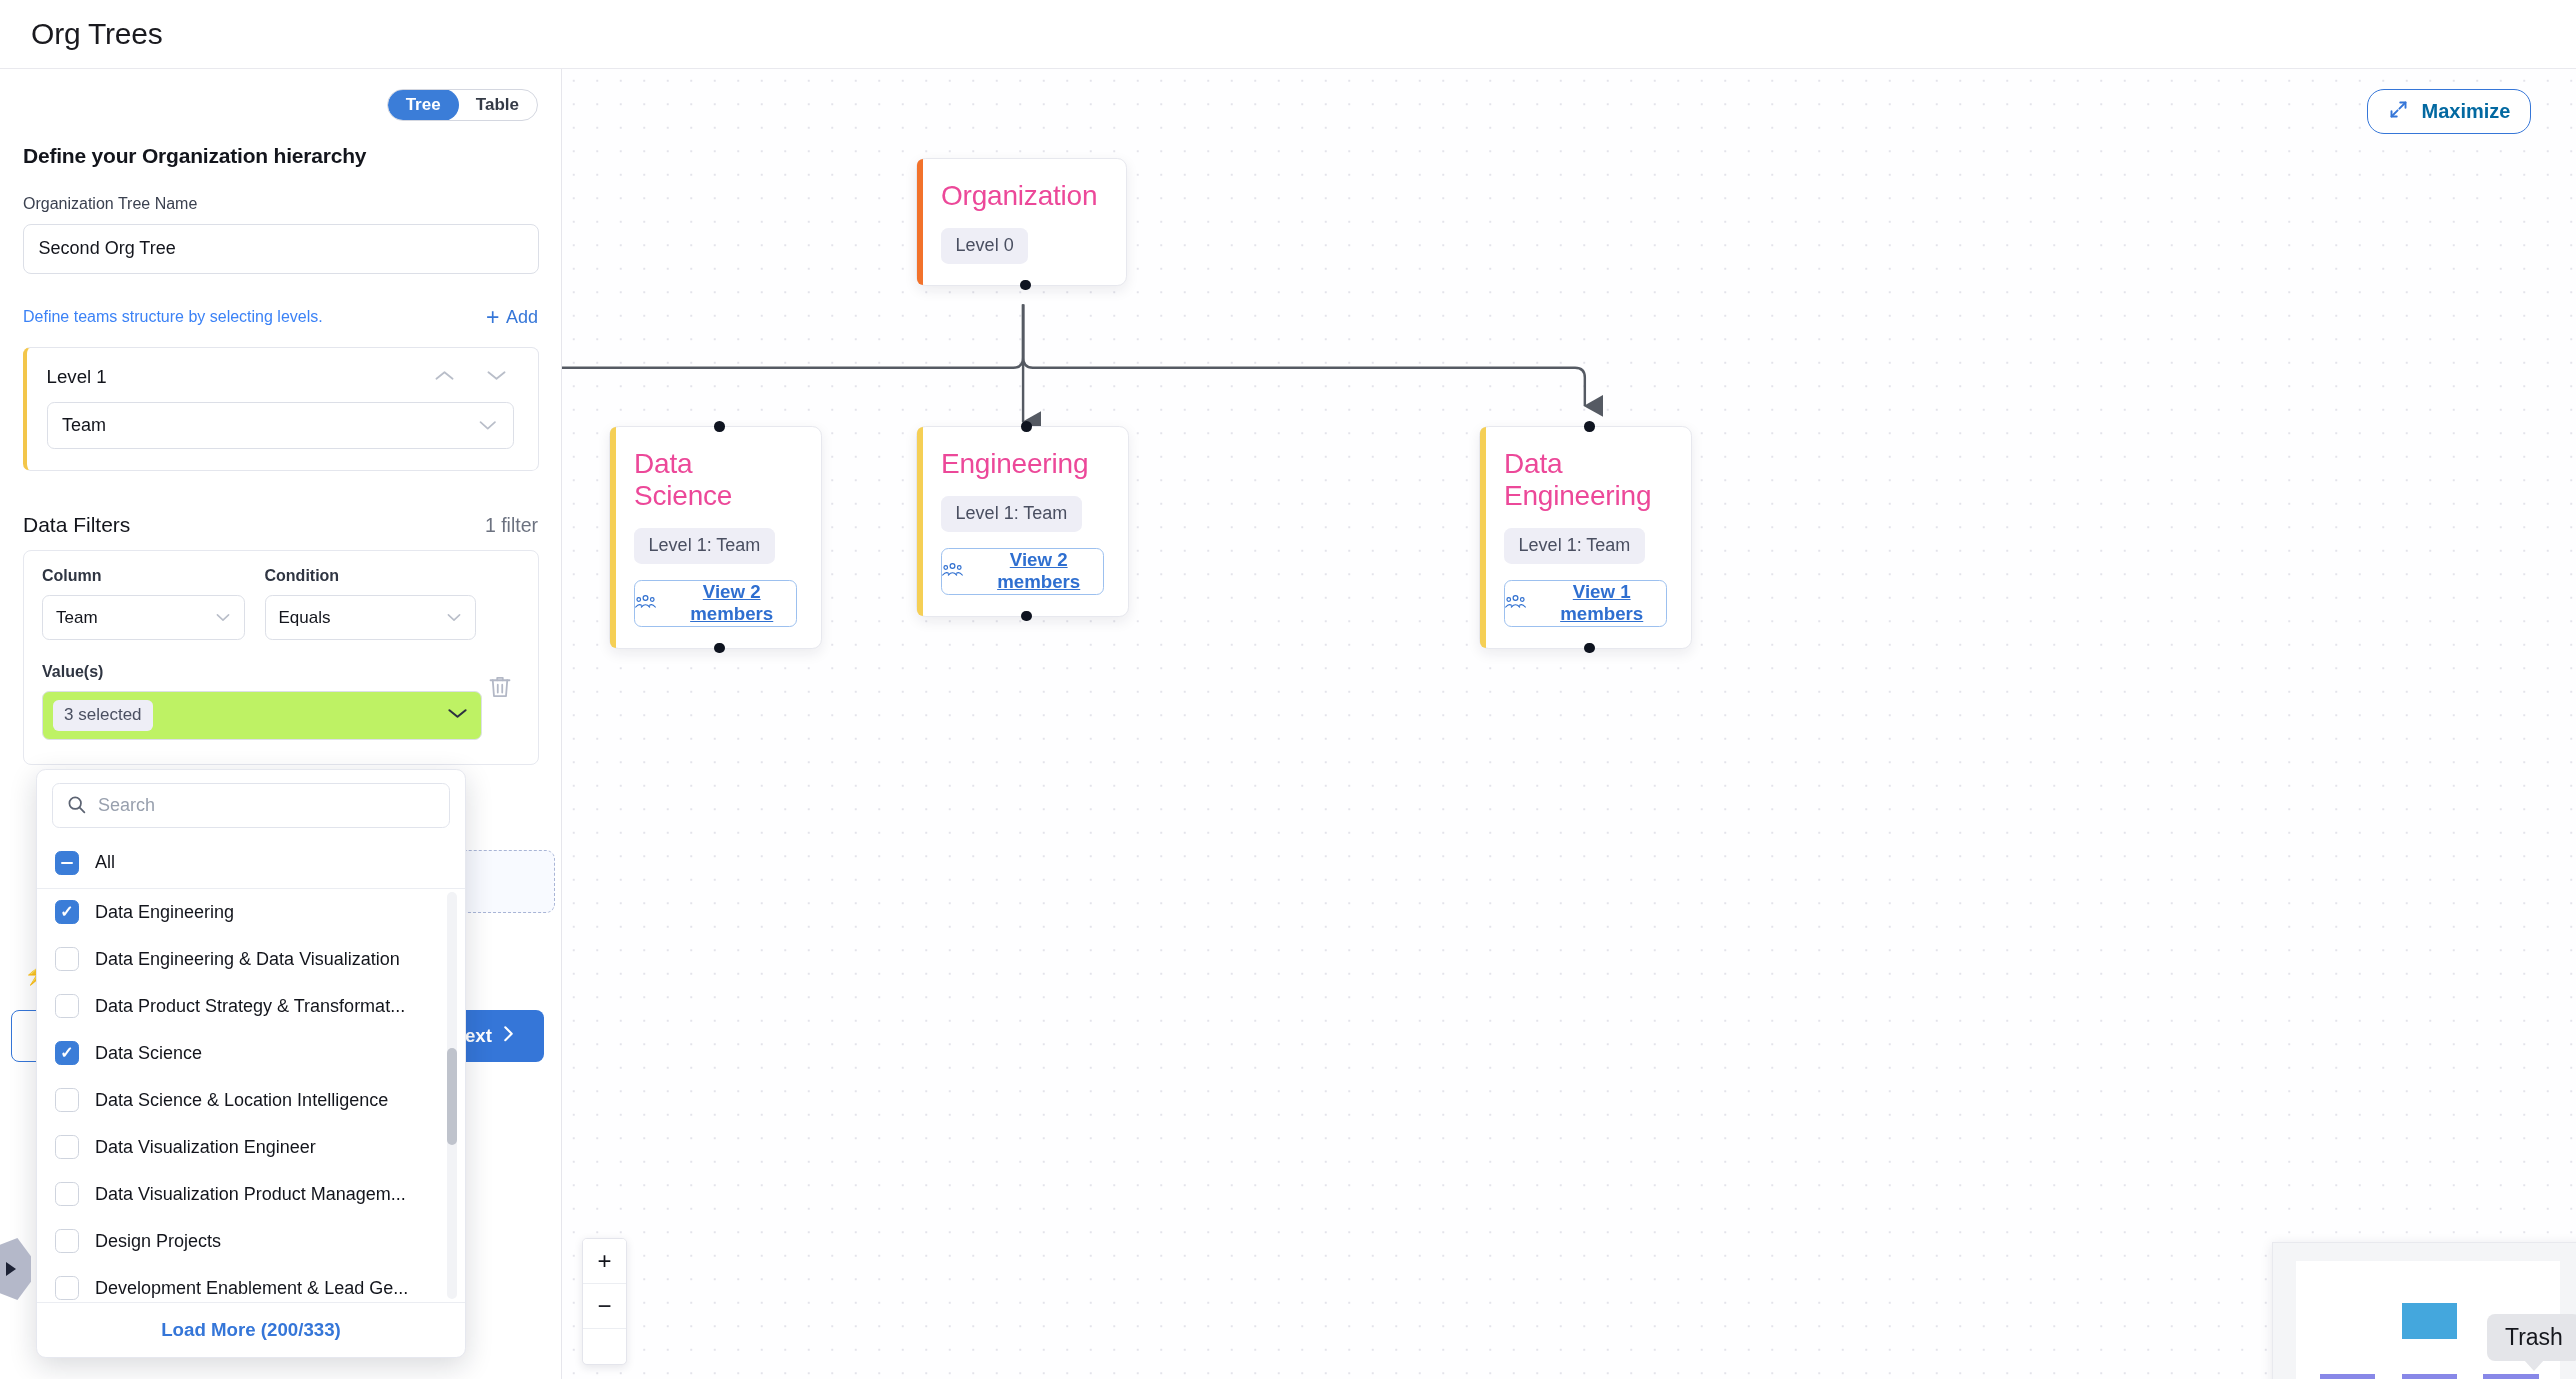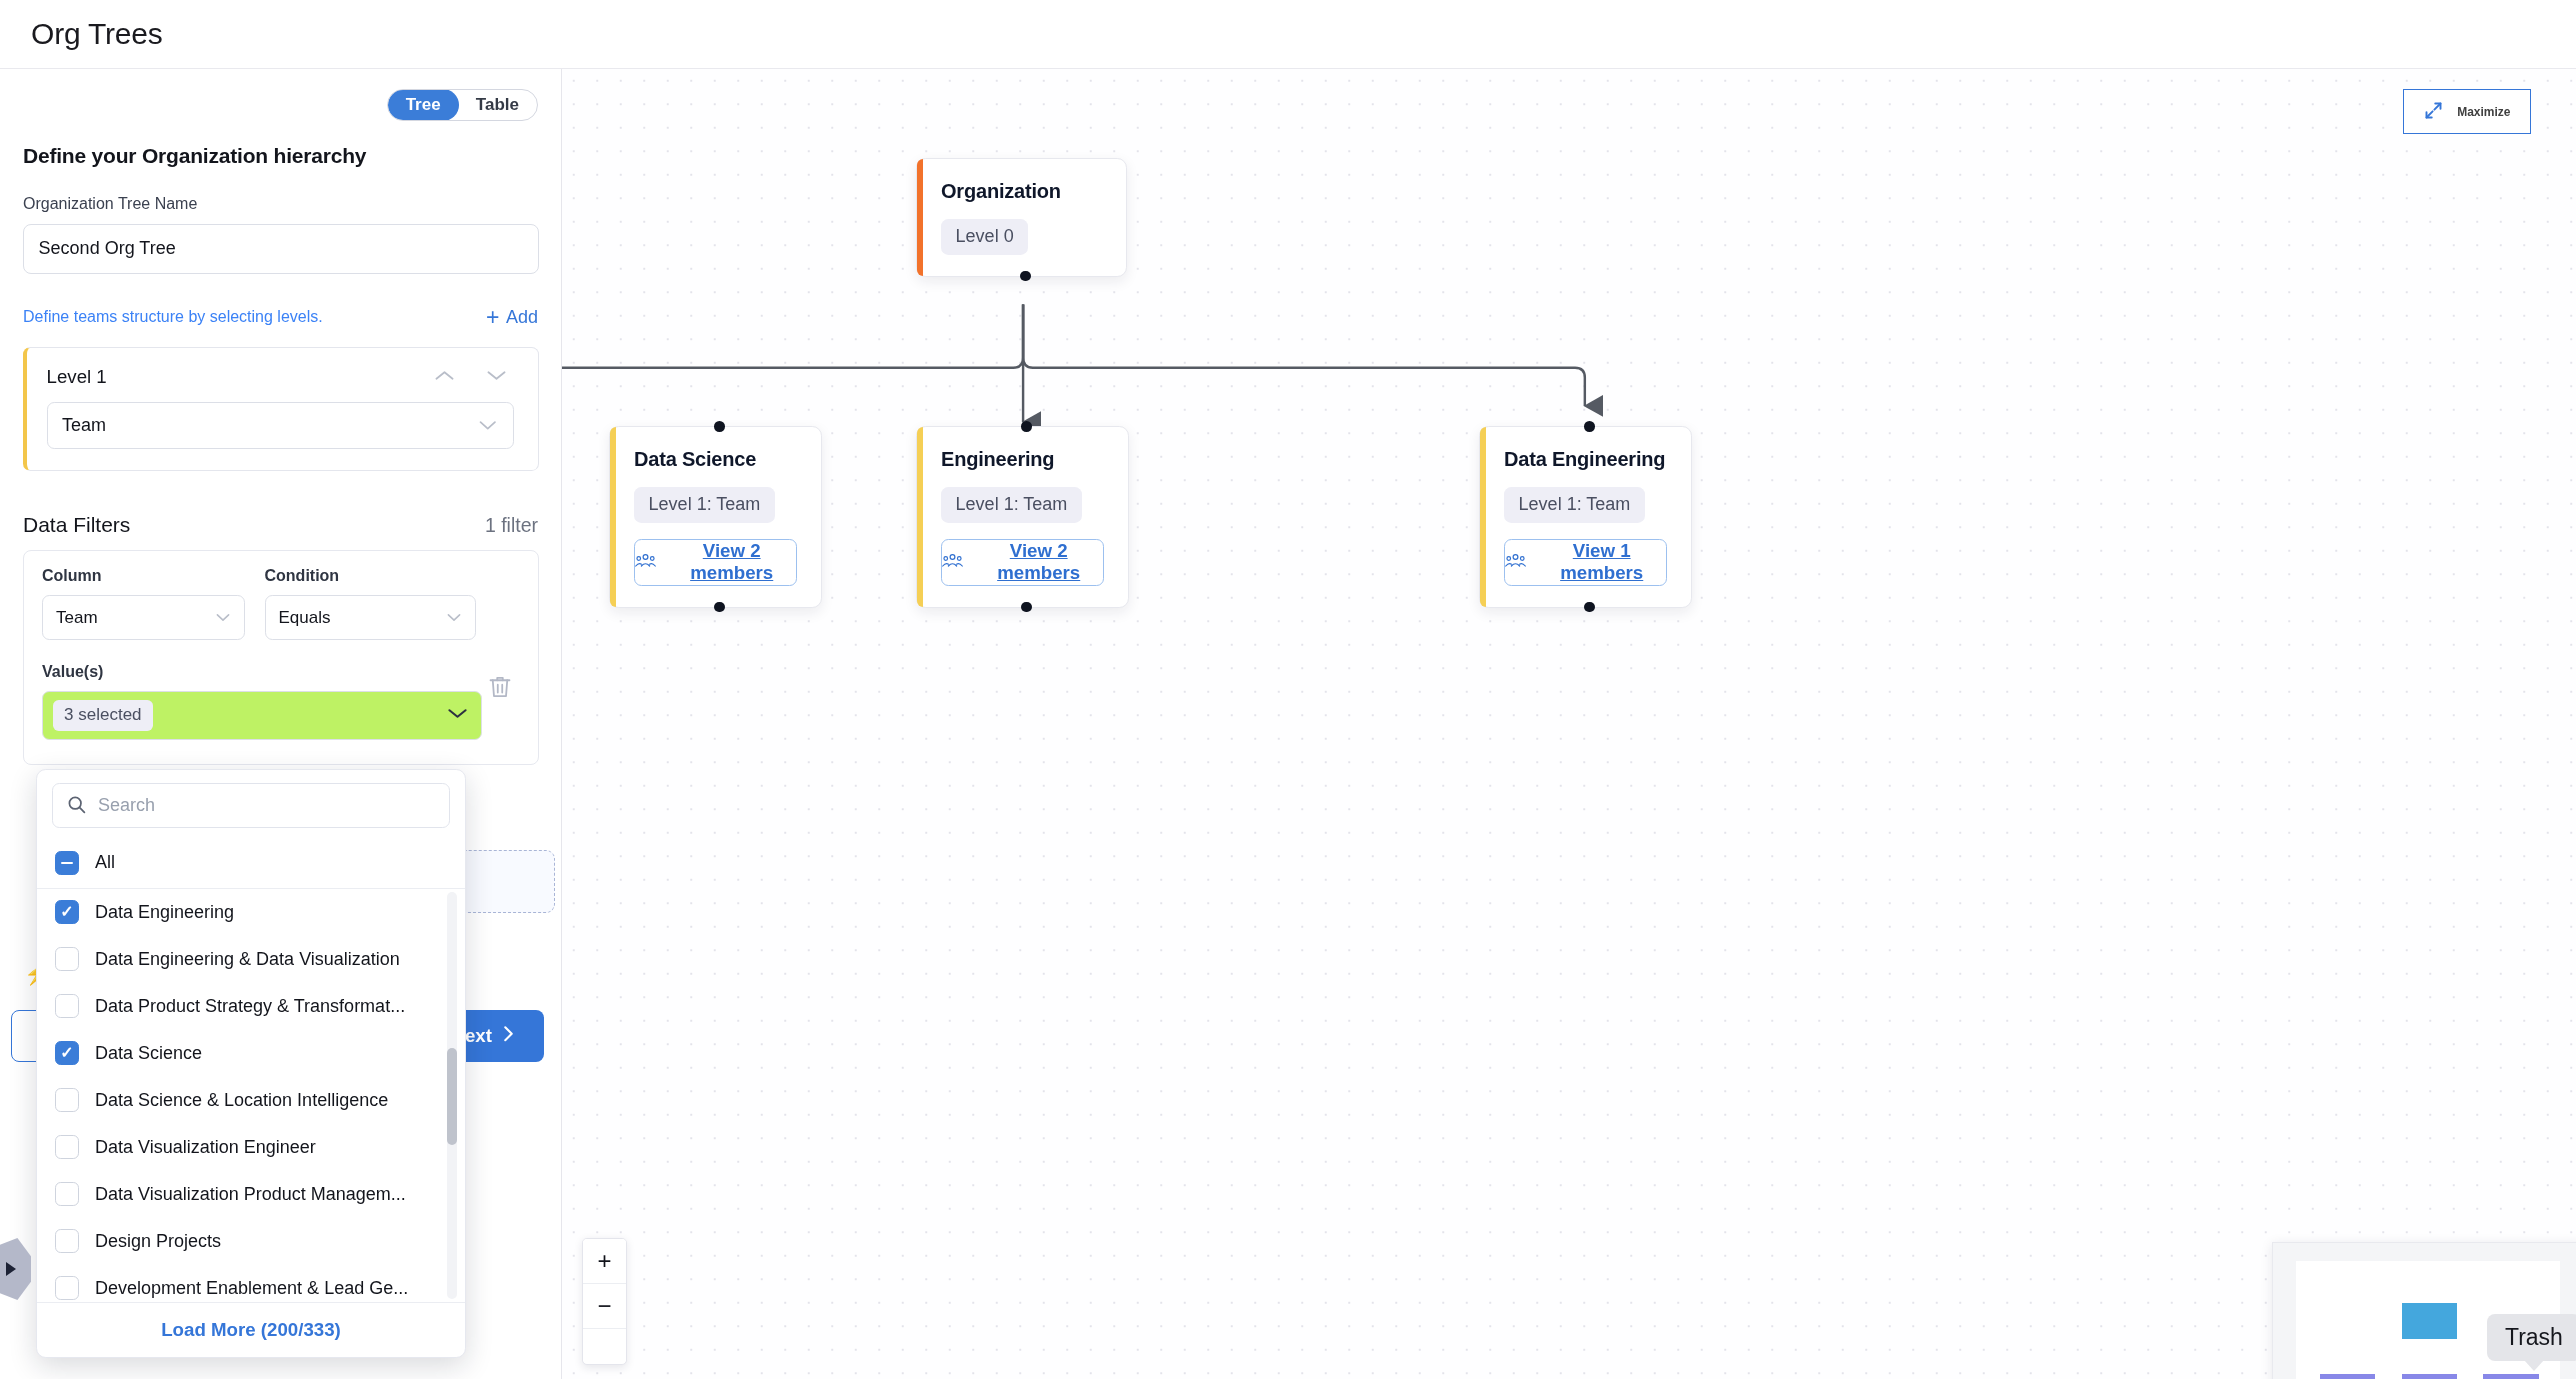--- a/index.html
+++ b/index.html
@@ -194,37 +194,37 @@
   
   .canvas {
     position: absolute; left: 562px; top: 69px; width: 2014px; height: 1311px;
     background-color: #fefeff;
     background-image: radial-gradient(#e3e3ea 1.3px, transparent 1.3px);
     background-size: 23.5px 23.5px;
     overflow: hidden;
   }
   .maximize-btn {
     position: absolute; right: 45px; top: 20px; height: 45px;
-    border: 0.8px solid #3576d8; border-radius: 0; background: #fff;
-    color: #404040; font-size: 12px; font-weight: 700; cursor: pointer;
+    border: 0.8px solid #3576d8; border-radius: 17px; background: #fff;
+    color: #0369a1; font-size: 20px; font-weight: 700; cursor: pointer;
     display: flex; align-items: center; gap: 13px; padding: 0 19.5px;
   }
 
   .node {
     position: absolute; background: #fff; border: 0.8px solid #e7e8ee;
     border-radius: 9.7px; box-shadow: 0 4.9px 13px rgba(25,30,55,.08);
     padding: 21px 24px;
   }
   .node::before {
     content: ""; position: absolute; left: 0; top: 0; bottom: 0; width: 5.7px;
     border-radius: 9.7px 0 0 9.7px;
   }
   .node.root::before { background: #f2722b; }
   .node.child::before { background: #f5cf55; }
-  .node-title { font-size: 20px; font-weight: 700; color: #0f172a; letter-spacing: -0.2px; }
+  .node-title { font-size: 28px; font-weight: 400; color: #ec4899; letter-spacing: -0.2px; }
   .node-badge {
     display: inline-block; margin-top: 16px; background: #eeeef6;
     color: #4a4f61; border-radius: 7.3px; font-size: 18px; padding: 7.3px 14.6px;
   }
   .members-btn {
     margin-top: 16px; width: 100%; height: 47px;
     border: 0.8px solid #9cc0ef; border-radius: 7.3px; background: #fff;
     display: flex; align-items: center; justify-content: center; gap: 11.4px;
     color: #2f6fd0; font-size: 18.7px; font-weight: 700; cursor: pointer;
   }

